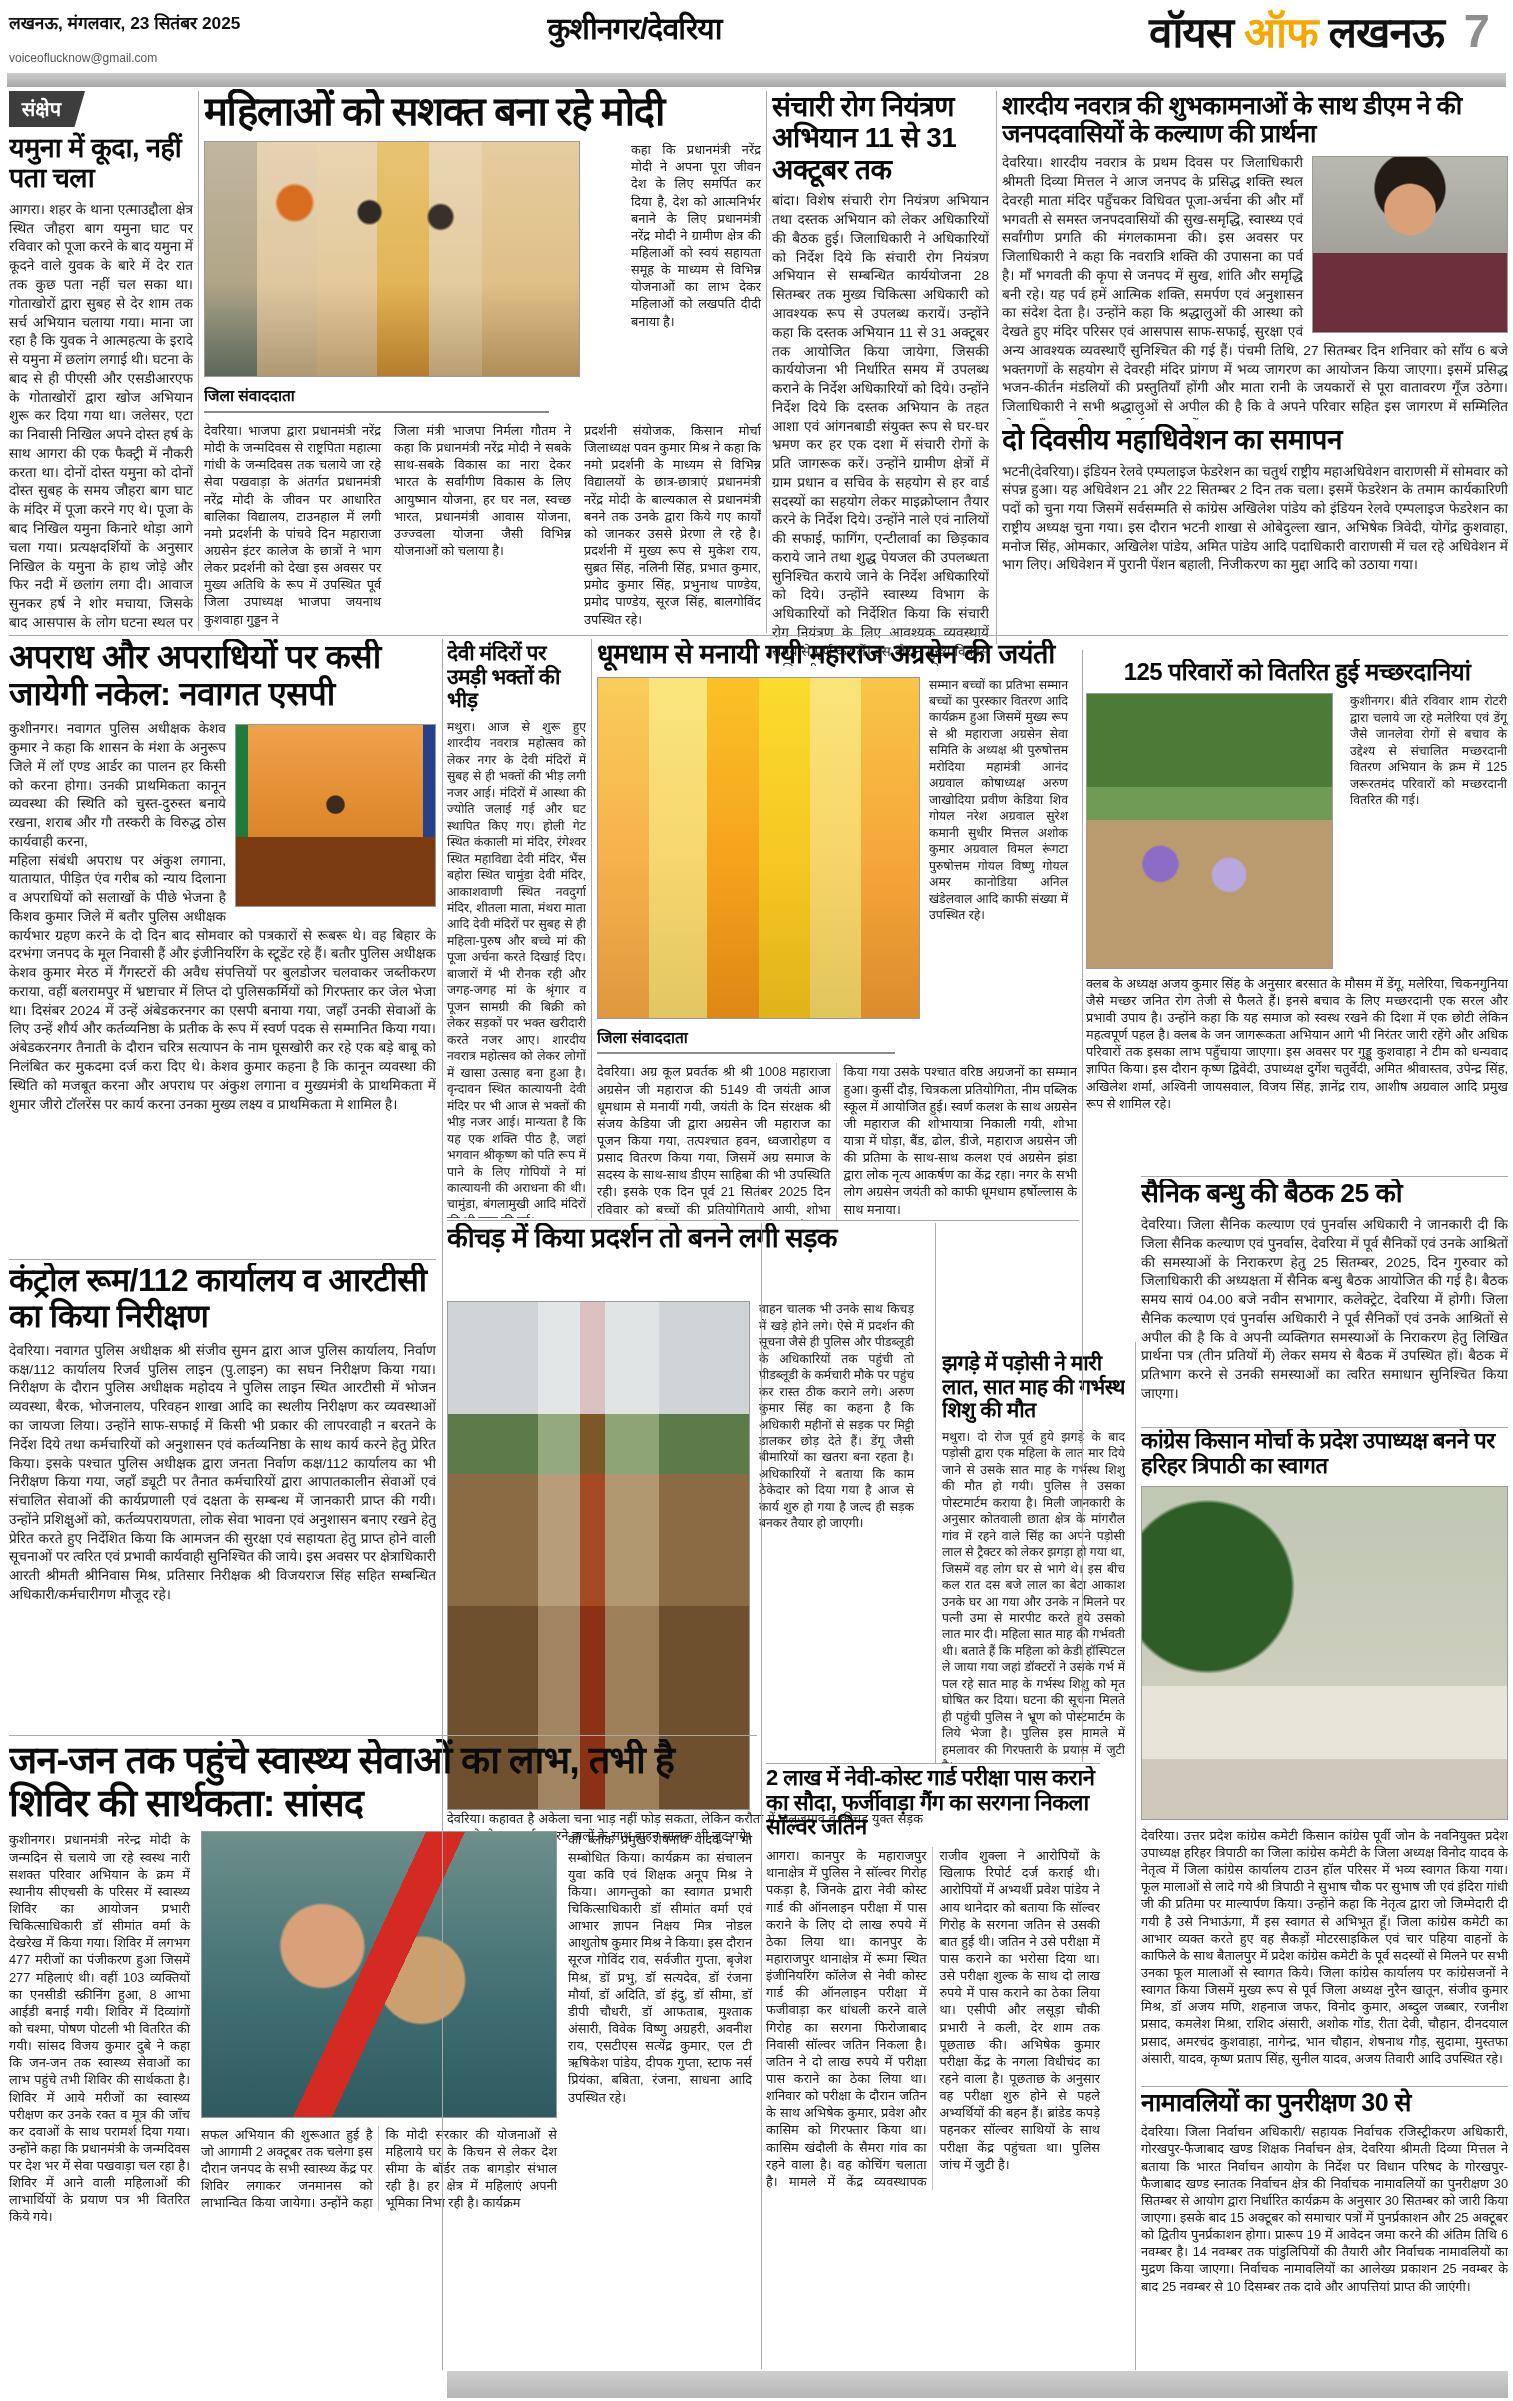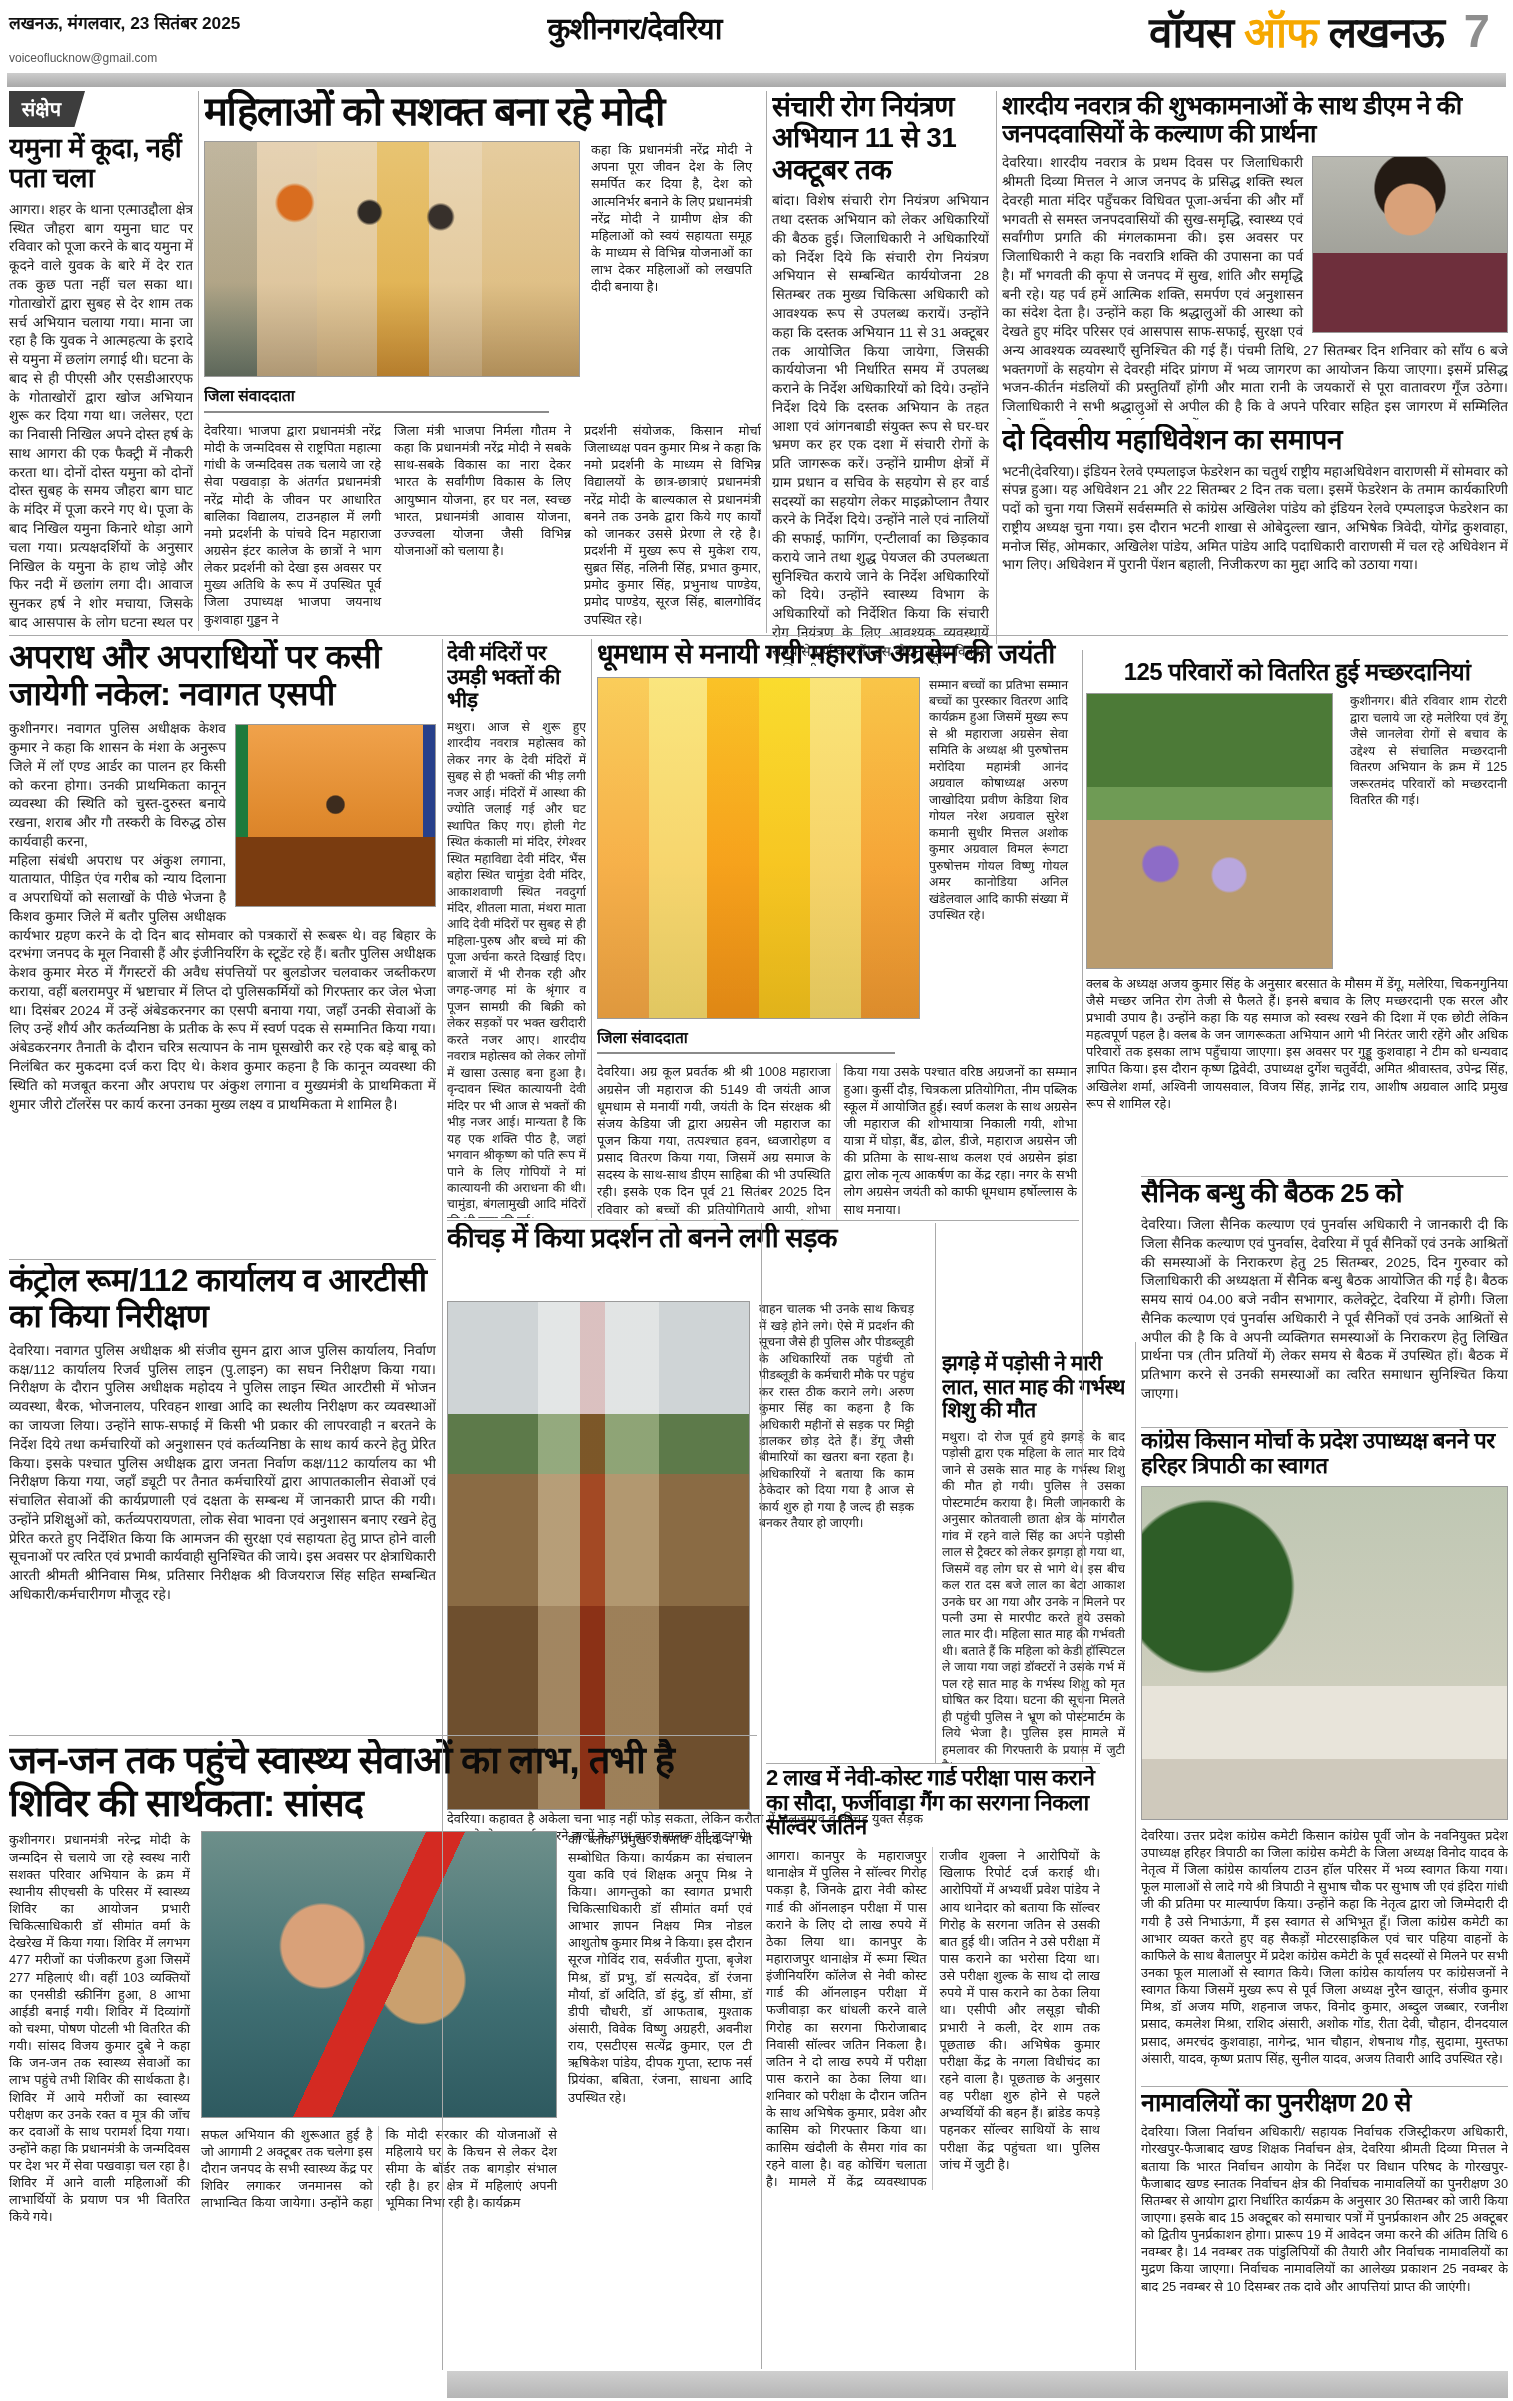--- a/index.html
+++ b/index.html
@@ -69,21 +69,21 @@
     radial-gradient(circle at 34% 40%,#d9a179 0 14%,transparent 15%),
     radial-gradient(circle at 62% 52%,#caa06e 0 16%,transparent 17%),
     linear-gradient(180deg,#6d8f8a 0%,#3f6e72 60%,#2e5a60 100%);}
   
   #briefs{left:9px;top:91px;width:184px;height:540px;}
   #briefs .hl{font-size:27px;}
   #mahilaon{left:204px;top:89px;width:557px;height:544px;}
   #mahilaon .hl{font-size:40px;letter-spacing:-1.4px;white-space:nowrap;}
   #mahilaon .toprow{display:flex;gap:11px;margin-bottom:7.3px;}
   #mahilaon .photo{width:374px;height:234px;flex:none;}
-  #mahilaon .sidecol{width:161px;}
+  #mahilaon .sidecol{width:161px;margin-left:40px;}
   #sanchari{left:772px;top:91px;width:217px;height:575px;}
   #sanchari .hl{font-size:28px;}
   #shardiya{left:1002px;top:91px;width:506px;height:329px;}
   #shardiya .hl{font-size:25px;}
   #shardiya .photo{float:right;width:194px;height:175px;margin:1.8px 0 5.5px 9px;}
   #dodivasiya{left:1002px;top:424px;width:506px;height:221px;}
   #dodivasiya .hl{font-size:28px;}
   #apradh{left:9px;top:639px;width:427px;height:617px;}
   #apradh .hl{font-size:33px;}
   #apradh .photo{float:right;width:199px;height:181px;margin:3.7px 0 5.5px 9px;}
@@ -241,21 +241,21 @@
     <p class="body-sm cols2">आगरा। कानपुर के महाराजपुर थानाक्षेत्र में पुलिस ने सॉल्वर गिरोह पकड़ा है, जिनके द्वारा नेवी कोस्ट गार्ड की ऑनलाइन परीक्षा में पास कराने के लिए दो लाख रुपये में ठेका लिया था। कानपुर के महाराजपुर थानाक्षेत्र में रूमा स्थित इंजीनियरिंग कॉलेज से नेवी कोस्ट गार्ड की ऑनलाइन परीक्षा में फजीवाड़ा कर धांधली करने वाले गिरोह का सरगना फिरोजाबाद निवासी सॉल्वर जतिन निकला है। जतिन ने दो लाख रुपये में परीक्षा पास कराने का ठेका लिया था। शनिवार को परीक्षा के दौरान जतिन के साथ अभिषेक कुमार, प्रवेश और कासिम को गिरफ्तार किया था। कासिम खंदौली के सैमरा गांव का रहने वाला है। वह कोचिंग चलाता है। मामले में केंद्र व्यवस्थापक राजीव शुक्ला ने आरोपियों के खिलाफ रिपोर्ट दर्ज कराई थी। आरोपियों में अभ्यर्थी प्रवेश पांडेय ने आय थानेदार को बताया कि सॉल्वर गिरोह के सरगना जतिन से उसकी बात हुई थी। जतिन ने उसे परीक्षा में पास कराने का भरोसा दिया था। उसे परीक्षा शुल्क के साथ दो लाख रुपये में पास कराने का ठेका लिया था। एसीपी और लसूड़ा चौकी प्रभारी ने कली, देर शाम तक पूछताछ की। अभिषेक कुमार परीक्षा केंद्र के नगला विधीचंद का रहने वाला है। पूछताछ के अनुसार वह परीक्षा शुरु होने से पहले अभ्यर्थियों की बहन हैं। ब्रांडेड कपड़े पहनकर सॉल्वर साथियों के साथ परीक्षा केंद्र पहुंचता था। पुलिस जांच में जुटी है।</p>
   </section>
 
   <section id="congress" class="art">
     <h2 class="hl">कांग्रेस किसान मोर्चा के प्रदेश उपाध्यक्ष बनने पर हरिहर त्रिपाठी का स्वागत</h2>
     <div class="photo ph-cong"></div>
     <p class="body-sm">देवरिया। उत्तर प्रदेश कांग्रेस कमेटी किसान कांग्रेस पूर्वी जोन के नवनियुक्त प्रदेश उपाध्यक्ष हरिहर त्रिपाठी का जिला कांग्रेस कमेटी के जिला अध्यक्ष विनोद यादव के नेतृत्व में जिला कांग्रेस कार्यालय टाउन हॉल परिसर में भव्य स्वागत किया गया। फूल मालाओं से लादे गये श्री त्रिपाठी ने सुभाष चौक पर सुभाष जी एवं इंदिरा गांधी जी की प्रतिमा पर माल्यार्पण किया। उन्होंने कहा कि नेतृत्व द्वारा जो जिम्मेदारी दी गयी है उसे निभाऊंगा, मैं इस स्वागत से अभिभूत हूँ। जिला कांग्रेस कमेटी का आभार व्यक्त करते हुए वह सैकड़ों मोटरसाइकिल एवं चार पहिया वाहनों के काफिले के साथ बैतालपुर में प्रदेश कांग्रेस कमेटी के पूर्व सदस्यों से मिलने पर सभी उनका फूल मालाओं से स्वागत किये। जिला कांग्रेस कार्यालय पर कांग्रेसजनों ने स्वागत किया जिसमें मुख्य रूप से पूर्व जिला अध्यक्ष नुरैन खातून, संजीव कुमार मिश्र, डॉ अजय मणि, शहनाज जफर, विनोद कुमार, अब्दुल जब्बार, रजनीश प्रसाद, कमलेश मिश्रा, राशिद अंसारी, अशोक गोंड, रीता देवी, चौहान, दीनदयाल प्रसाद, अमरचंद कुशवाहा, नागेन्द्र, भान चौहान, शेषनाथ गौड़, सुदामा, मुस्तफा अंसारी, यादव, कृष्ण प्रताप सिंह, सुनील यादव, अजय तिवारी आदि उपस्थित रहे।</p>
   </section>
 
   <section id="namavali" class="art">
-    <h2 class="hl">नामावलियों का पुनरीक्षण 20 से</h2>
+    <h2 class="hl">नामावलियों का पुनरीक्षण 30 से</h2>
     <p class="body-sm">देवरिया। जिला निर्वाचन अधिकारी/ सहायक निर्वाचक रजिस्ट्रीकरण अधिकारी, गोरखपुर-फैजाबाद खण्ड शिक्षक निर्वाचन क्षेत्र, देवरिया श्रीमती दिव्या मित्तल ने बताया कि भारत निर्वाचन आयोग के निर्देश पर विधान परिषद के गोरखपुर-फैजाबाद खण्ड स्नातक निर्वाचन क्षेत्र की निर्वाचक नामावलियों का पुनरीक्षण 30 सितम्बर से आयोग द्वारा निर्धारित कार्यक्रम के अनुसार 30 सितम्बर को जारी किया जाएगा। इसके बाद 15 अक्टूबर को समाचार पत्रों में पुनर्प्रकाशन और 25 अक्टूबर को द्वितीय पुनर्प्रकाशन होगा। प्रारूप 19 में आवेदन जमा करने की अंतिम तिथि 6 नवम्बर है। 14 नवम्बर तक पांडुलिपियों की तैयारी और निर्वाचक नामावलियों का मुद्रण किया जाएगा। निर्वाचक नामावलियों का आलेख्य प्रकाशन 25 नवम्बर के बाद 25 नवम्बर से 10 दिसम्बर तक दावे और आपत्तियां प्राप्त की जाएंगी।</p>
   </section>
 
   <section id="janjan" class="art">
     <h2 class="hl">जन-जन तक पहुंचे स्वास्थ्य सेवाओं का लाभ, तभी है शिविर की सार्थकता: सांसद</h2>
     <div class="row">
       <p class="body-sm lcol">कुशीनगर। प्रधानमंत्री नरेन्द्र मोदी के जन्मदिन से चलाये जा रहे स्वस्थ नारी सशक्त परिवार अभियान के क्रम में स्थानीय सीएचसी के परिसर में स्वास्थ्य शिविर का आयोजन प्रभारी चिकित्साधिकारी डॉ सीमांत वर्मा के देखरेख में किया गया। शिविर में लगभग 477 मरीजों का पंजीकरण हुआ जिसमें 277 महिलाएं थी। वहीं 103 व्यक्तियों का एनसीडी स्क्रीनिंग हुआ, 8 आभा आईडी बनाई गयी। शिविर में दिव्यांगों को चश्मा, पोषण पोटली भी वितरित की गयी। सांसद विजय कुमार दुबे ने कहा कि जन-जन तक स्वास्थ्य सेवाओं का लाभ पहुंचे तभी शिविर की सार्थकता है। शिविर में आये मरीजों का स्वास्थ्य परीक्षण कर उनके रक्त व मूत्र की जाँच कर दवाओं के साथ परामर्श दिया गया। उन्होंने कहा कि प्रधानमंत्री के जन्मदिवस पर देश भर में सेवा पखवाड़ा चल रहा है। शिविर में आने वाली महिलाओं की लाभार्थियों के प्रयाण पत्र भी वितरित किये गये।</p>
       <div class="mid">
         <div class="photo ph-ribbon"></div>
         <p class="body-sm cols2">सफल अभियान की शुरूआत हुई है जो आगामी 2 अक्टूबर तक चलेगा इस दौरान जनपद के सभी स्वास्थ्य केंद्र पर शिविर लगाकर जनमानस को लाभान्वित किया जायेगा। उन्होंने कहा कि मोदी सरकार की योजनाओं से महिलाये घर के किचन से लेकर देश सीमा के बॉर्डर तक बागड़ोर संभाल रही है। हर क्षेत्र में महिलाएं अपनी भूमिका निभा रही है। कार्यक्रम</p>

